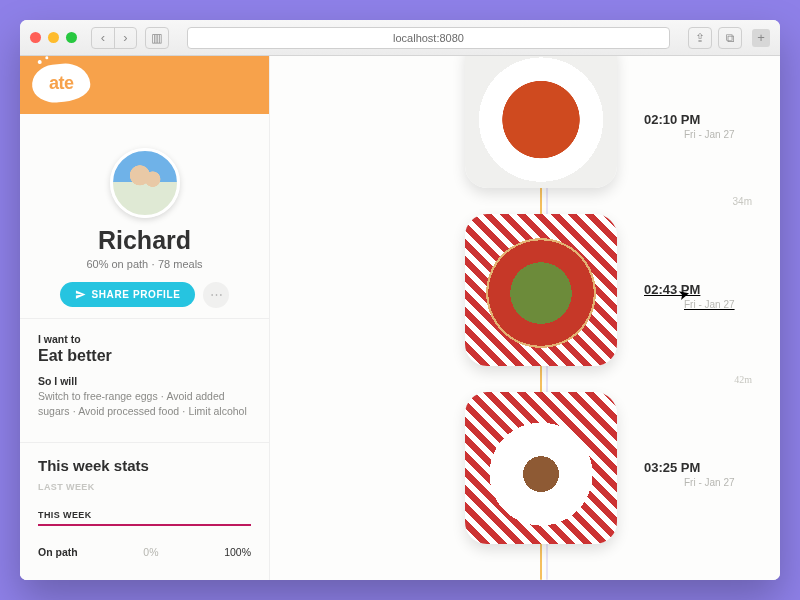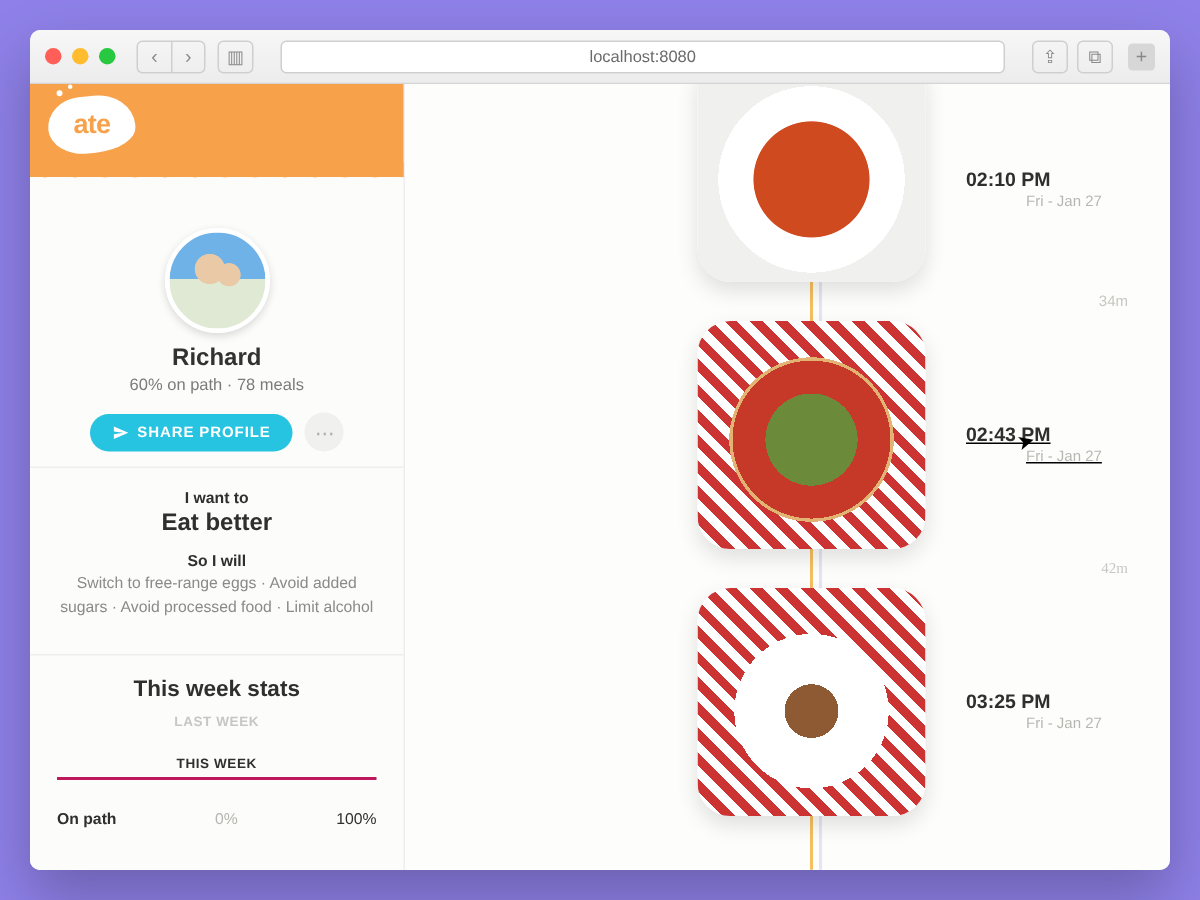--- a/index.html
+++ b/index.html
@@ -43,28 +43,28 @@
   .logo::before{content:"";position:absolute;top:-6px;left:8px;width:4px;height:4px;background:#fff;border-radius:50%;}
   .logo::after{content:"";position:absolute;top:-9px;left:16px;width:3px;height:3px;background:#fff;border-radius:50%;}
 
   .profile { text-align:center; padding: 34px 18px 10px; }
   .avatar { width:70px;height:70px;border-radius:50%;border:3px solid #fff;box-shadow:0 2px 6px rgba(0,0,0,.15);margin:0 auto 8px;
     background:
       radial-gradient(circle at 42% 38%, #e9c9a6 0 18%, transparent 19%),
       radial-gradient(circle at 62% 44%, #e9c9a6 0 14%, transparent 15%),
       linear-gradient(180deg,#6fb2e8 0 48%, #dfe9d4 48% 100%);
   }
-  .username{ font-size:16px; font-weight:800; color:#323232; margin-bottom:3px;}
+  .username{ font-size:25px; font-weight:800; color:#323232; margin-bottom:3px;}
   .substat{ font-size:11px; color:#7b7b7b; margin-bottom:12px;}
   .btnrow{ display:flex; justify-content:center; align-items:center; gap:8px;}
   .share-btn{ background:#26c4e0; color:#fff; border:none; border-radius:16px; font-size:10px; font-weight:800; letter-spacing:.6px; padding:7px 15px; display:flex;align-items:flex-start;gap:6px; }
   .share-btn svg{width:11px;height:11px;fill:#fff;}
   .more-btn{ width:26px;height:26px;border-radius:50%;background:#f0f0ef;color:#aaa;border:none;font-size:13px;display:flex;align-items:center;justify-content:center;}
 
-  .section { padding: 14px 18px 22px; border-top:1px solid #eee; text-align:center;}
+  .section { padding: 14px 18px 22px; border-top:1px solid #eee; text-align:left;}
   .kicker{ font-size:10.5px; font-weight:700; color:#2f2f2f; margin-bottom:2px;}
   .goal{ font-size:16px; font-weight:800; color:#2f2f2f; margin-bottom:10px;}
   .habits{ font-size:10.5px; color:#8a8a87; line-height:1.5; }
   .stats-head{ font-size:15px; font-weight:800; color:#2f2f2f;}
   .tabs{ display:flex; justify-content:flex-end; gap:14px; margin-top:8px;flex-direction:column;}
   .tab{ font-size:9px; font-weight:800; letter-spacing:.4px; color:#c6c6c2; padding-bottom:4px;}
   .tab.active{ color:#2f2f2f; border-bottom:2px solid #be185d;}
   .statrow{ display:flex; justify-content:space-between; margin-top:20px; font-size:10.5px;}
   .statrow .label{ color:#2f2f2f; font-weight:600; }
   .statrow .v{ color:#b6b6b0;} .statrow .v.cur{color:#2f2f2f;}

